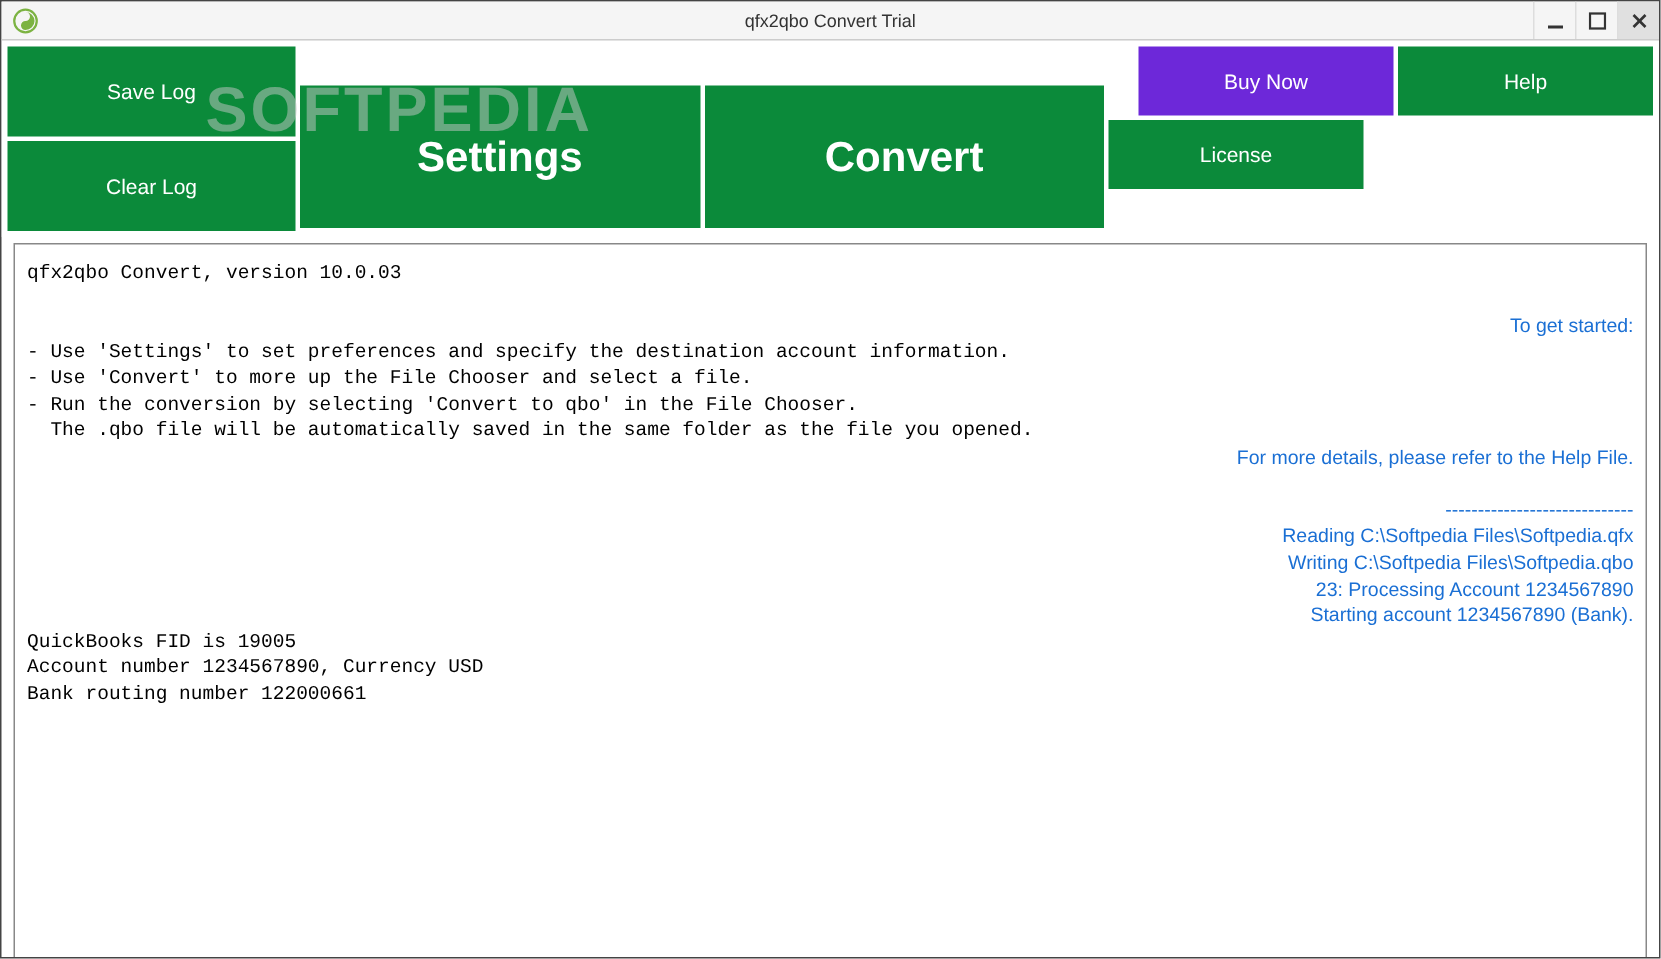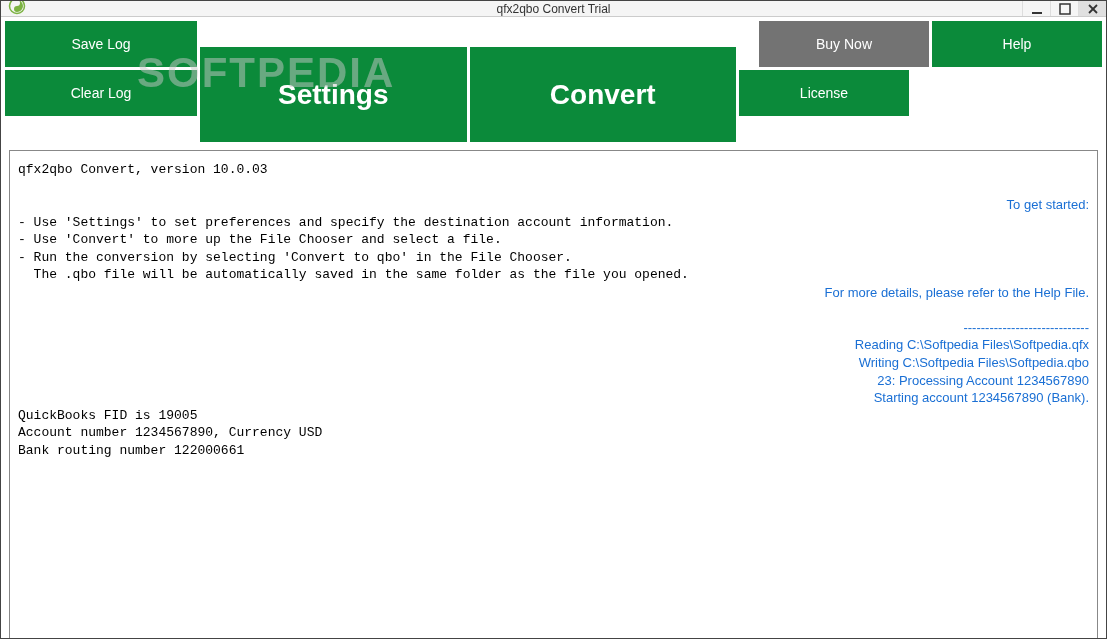--- a/index.html
+++ b/index.html
@@ -5,25 +5,25 @@
     * { margin: 0; padding: 0; box-sizing: border-box; }
     body {
       font-family: Arial, sans-serif;
       background: #fff;
       width: 1107px;
       height: 639px;
       border: 1px solid #444;
       position: relative;
     }
     .titlebar {
-      height: 16px;
+      height: 26px;
       background: #f5f5f5;
       border-bottom: 1px solid #ccc;
       display: flex;
-      align-items: flex-end;
+      align-items: center;
       position: relative;
     }
     .app-icon {
       width: 20px;
       height: 20px;
       margin-left: 6px;
       display: flex;
       align-items: center;
       justify-content: center;
     }
@@ -72,35 +72,35 @@
       color: #fff;
       display: flex;
       align-items: center;
       justify-content: center;
       cursor: pointer;
       font-size: 14px;
       border: none;
     }
     .btn-small {
       width: 192px;
-      height: 46px;
+      height: 60px;
     }
     .btn-large {
       width: 276px;
       height: 95px;
       font-size: 28px;
       font-weight: bold;
       margin-top: 26px;
     }
     .btn-right {
       width: 170px;
       height: 46px;
     }
     .btn-purple {
-      background: #737373;
+      background: #6d28d9;
       margin-left: 20px;
     }
     .log-area {
       margin: 4px 8px 20px 8px;
       border: 1px solid #888;
       height: 496px;
       padding: 10px 8px;
       overflow: auto;
       font-family: "Courier New", monospace;
       font-size: 13px;

